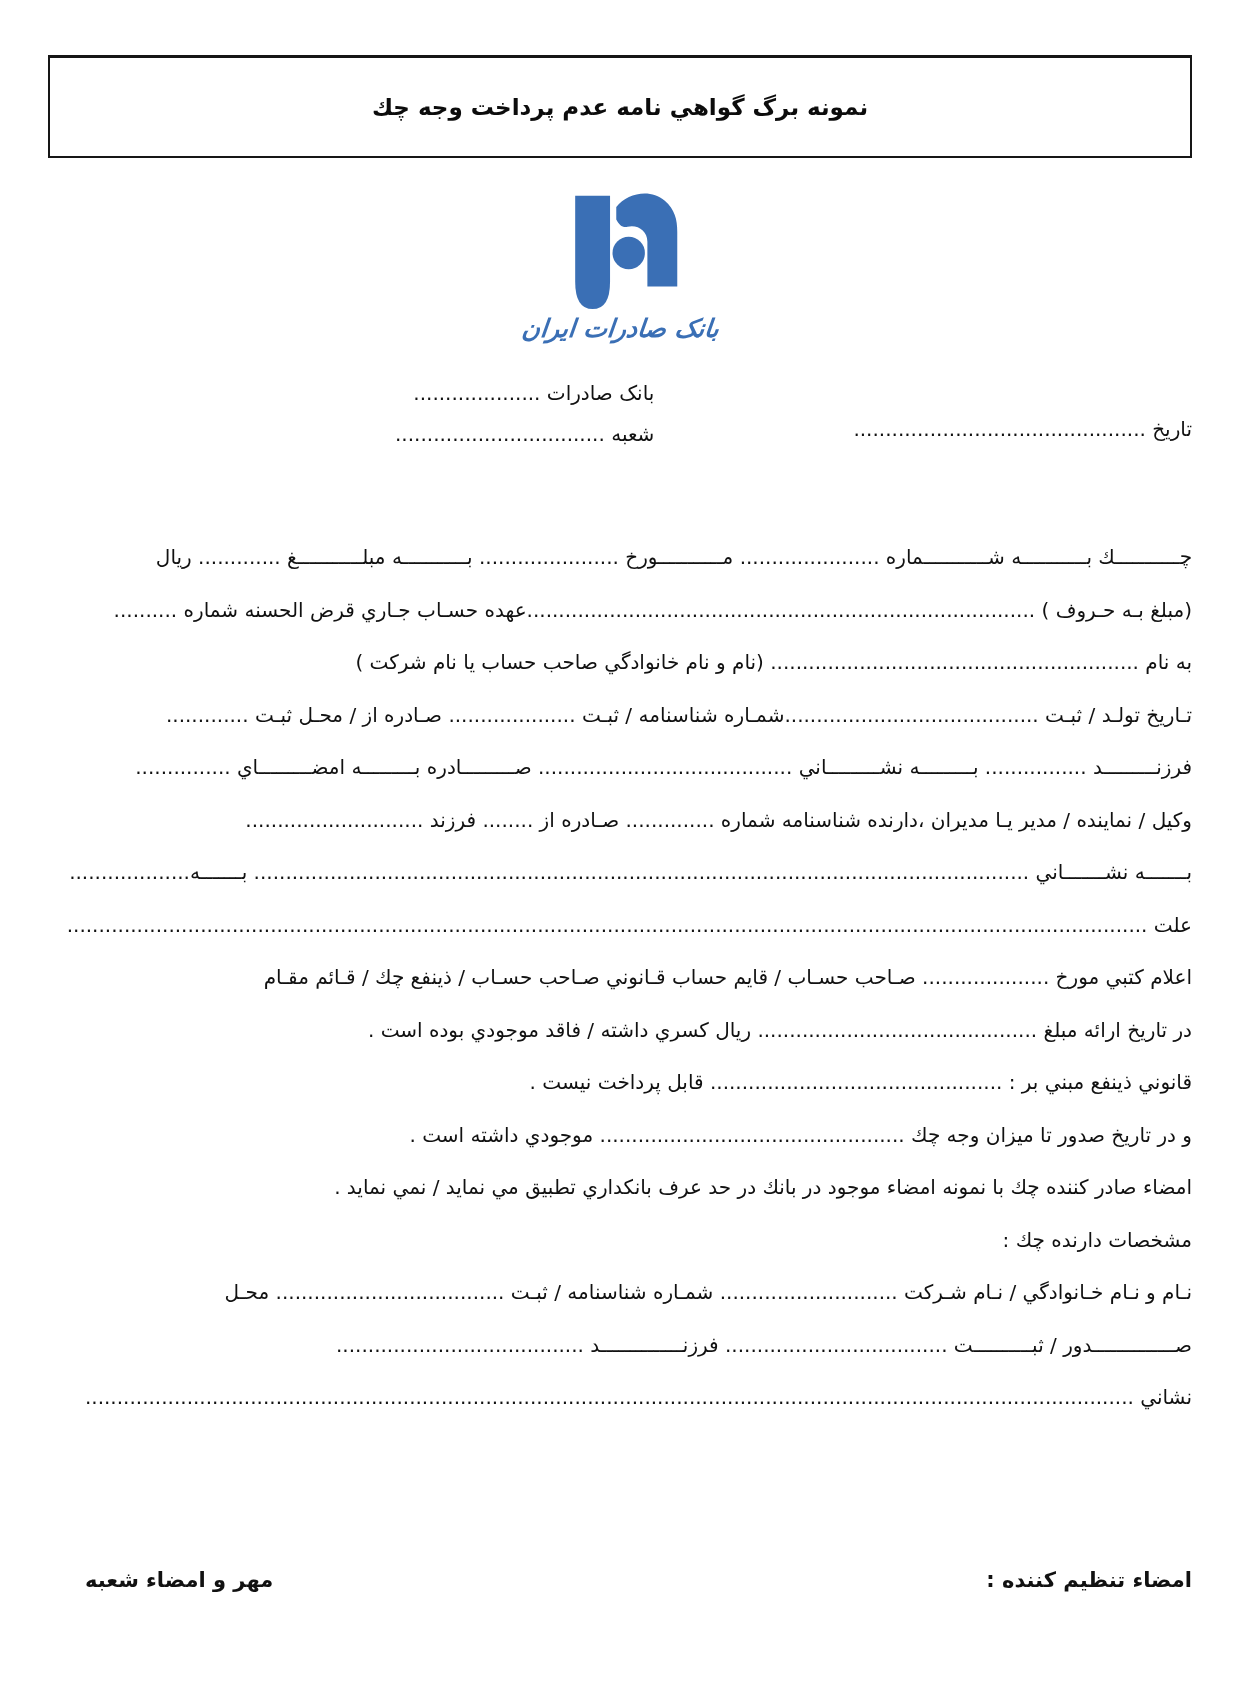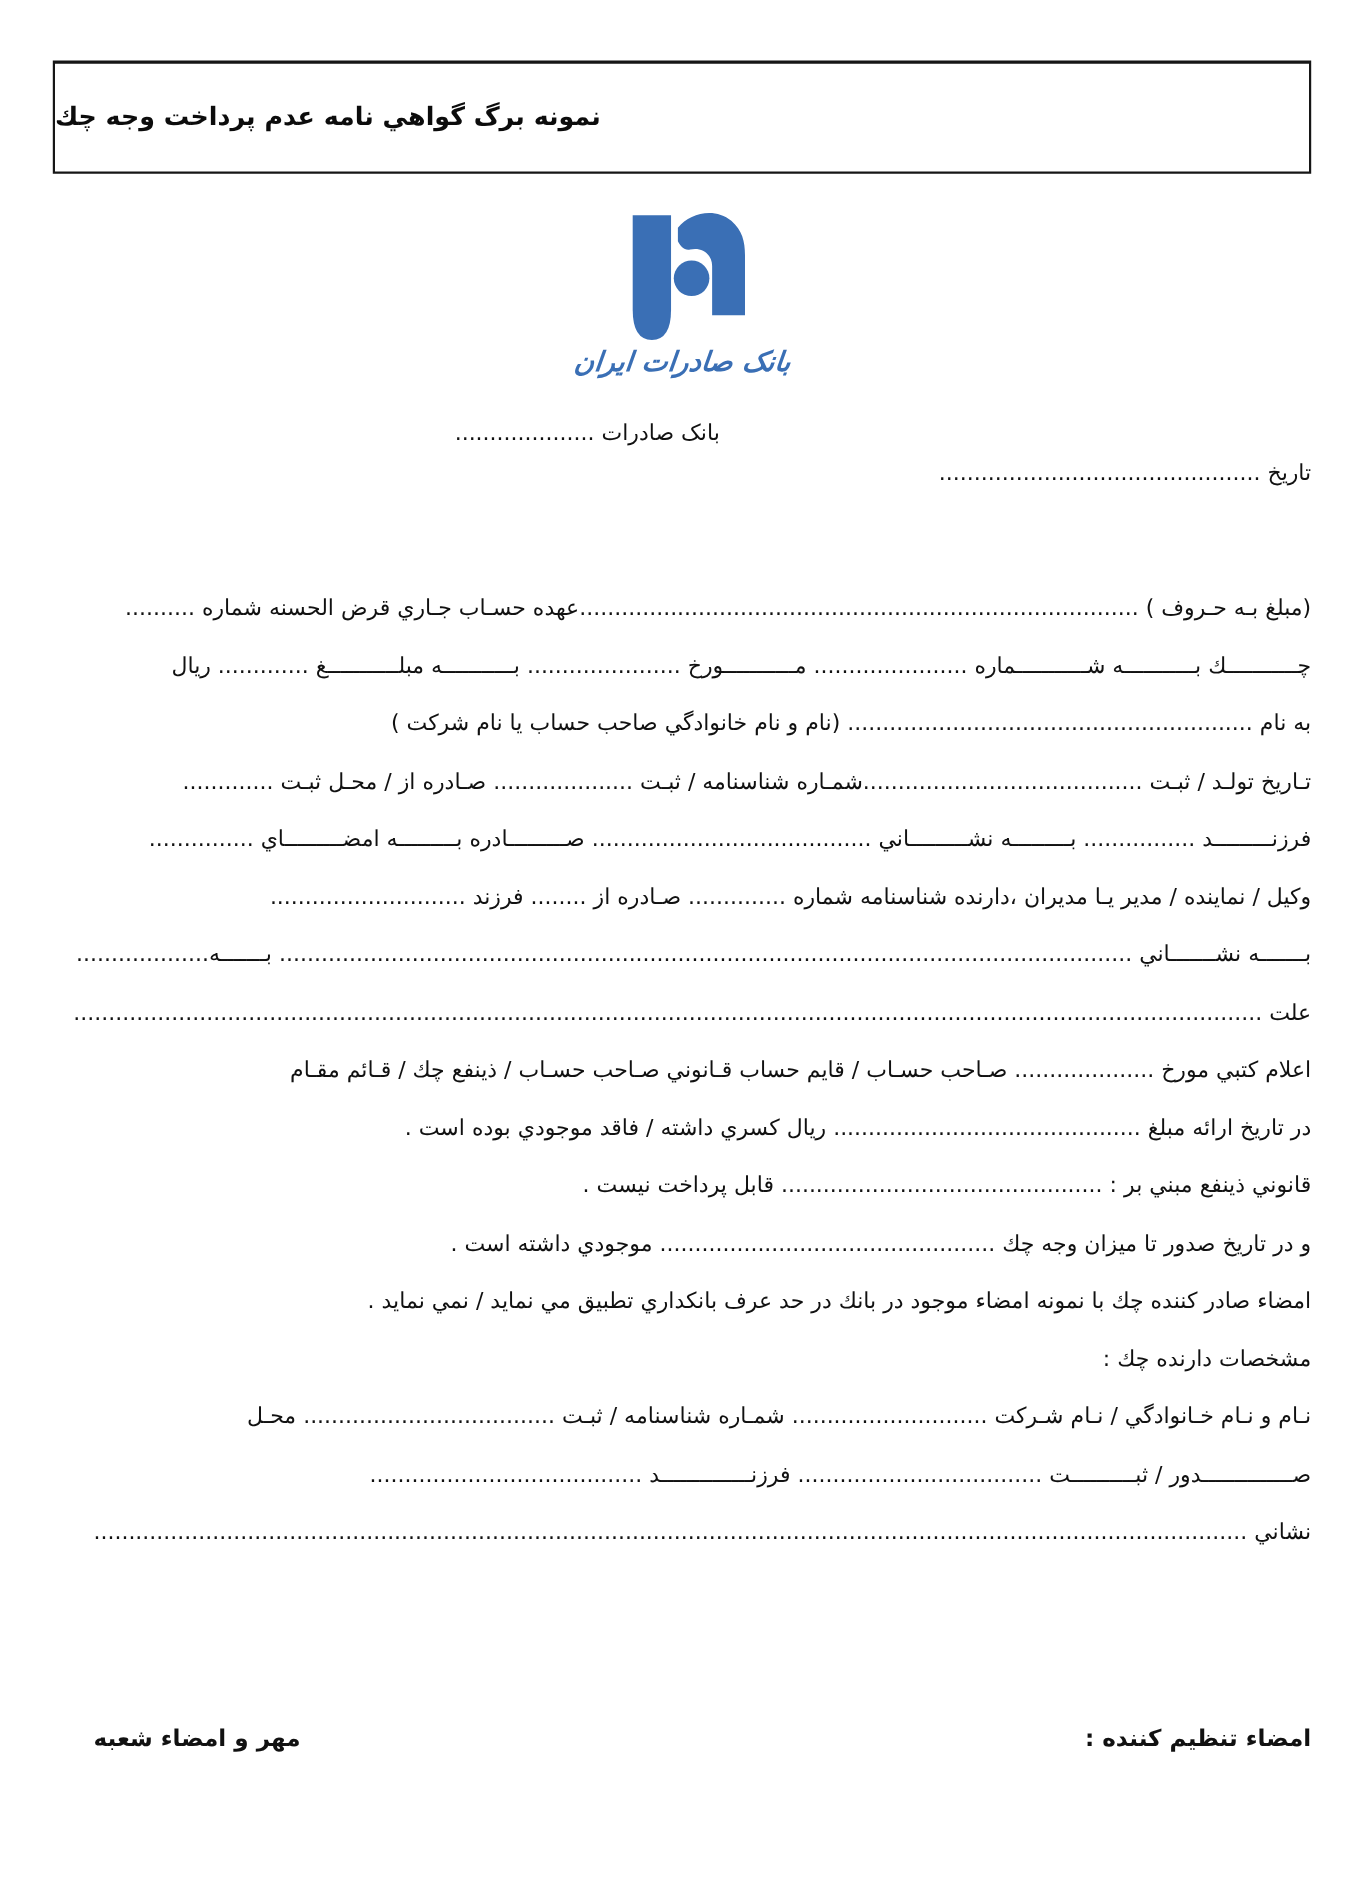--- a/index.html
+++ b/index.html
@@ -14,21 +14,21 @@
     width:1240px; height:1706px;
     padding:55px 48px 0 48px;
     direction:rtl;
     position:relative;
     background:#ffffff;
   }
   .title-box {
     border:2px solid #161616;
     border-top-width:3px;
     height:103px;
-    display:flex; align-items:center; justify-content:flex-end;
+    display:flex; align-items:center; justify-content:center;
   }
   .title-text {
     font-size:23px; font-weight:bold; letter-spacing:0.5px;
     color:#0c0c0c;
   }
   .logo-block {
     margin-top:34px;
     display:flex; flex-direction:column; align-items:center;
   }
   .logo-svg { display:block; }
@@ -84,26 +84,27 @@
     </svg>
     <div class="logo-caption">بانک صادرات ایران</div>
   </div>
 
   <div class="header-row">
     <div class="header-col-right">
       <div class="header-line">تاريخ ..............................................</div>
     </div>
     <div class="header-col-mid">
       <div class="header-line">بانک صادرات ....................</div>
+      <div class="header-line">شعبه .................................</div>
     </div>
   </div>
 
   <div class="form-body">
+      <div class="line">چـــــــــــك بـــــــــــه شـــــــــــماره ...................... مـــــــــــورخ ...................... بـــــــــــه مبلـــــــــــغ ............. ريال</div>
       <div class="line">(مبلغ بـه حـروف ) ................................................................................عهده حسـاب جـاري قرض الحسنه شماره ..........</div>
-      <div class="line">چـــــــــــك بـــــــــــه شـــــــــــماره ...................... مـــــــــــورخ ...................... بـــــــــــه مبلـــــــــــغ ............. ريال</div>
       <div class="line">به نام ..........................................................   (نام و نام خانوادگي صاحب حساب يا نام شركت )</div>
       <div class="line">تـاريخ تولـد / ثبـت ........................................شمـاره شناسنامه / ثبـت .................... صـادره از / محـل ثبـت .............</div>
       <div class="line">فرزنـــــــــد ................ بـــــــــه نشـــــــــاني ........................................ صـــــــــادره بـــــــــه امضـــــــــاي ...............</div>
       <div class="line">وكيل / نماينده / مدير يـا مديران ،دارنده شناسنامه شماره .............. صـادره از ........ فرزند ............................</div>
       <div class="line">بـــــــه نشـــــــاني .......................................................................................................................... بـــــــه...................</div>
       <div class="line">علت ..........................................................................................................................................................................</div>
       <div class="line">اعلام كتبي مورخ .................... صـاحب حسـاب / قايم حساب قـانوني صـاحب حسـاب / ذينفع چك / قـائم مقـام</div>
       <div class="line">در تاريخ ارائه مبلغ ............................................   ريال كسري داشته / فاقد موجودي بوده است .</div>
       <div class="line">قانوني ذينفع مبني بر : ..............................................   قابل پرداخت  نيست .</div>
       <div class="line">و در تاريخ صدور تا ميزان وجه چك ................................................   موجودي داشته است .</div>

